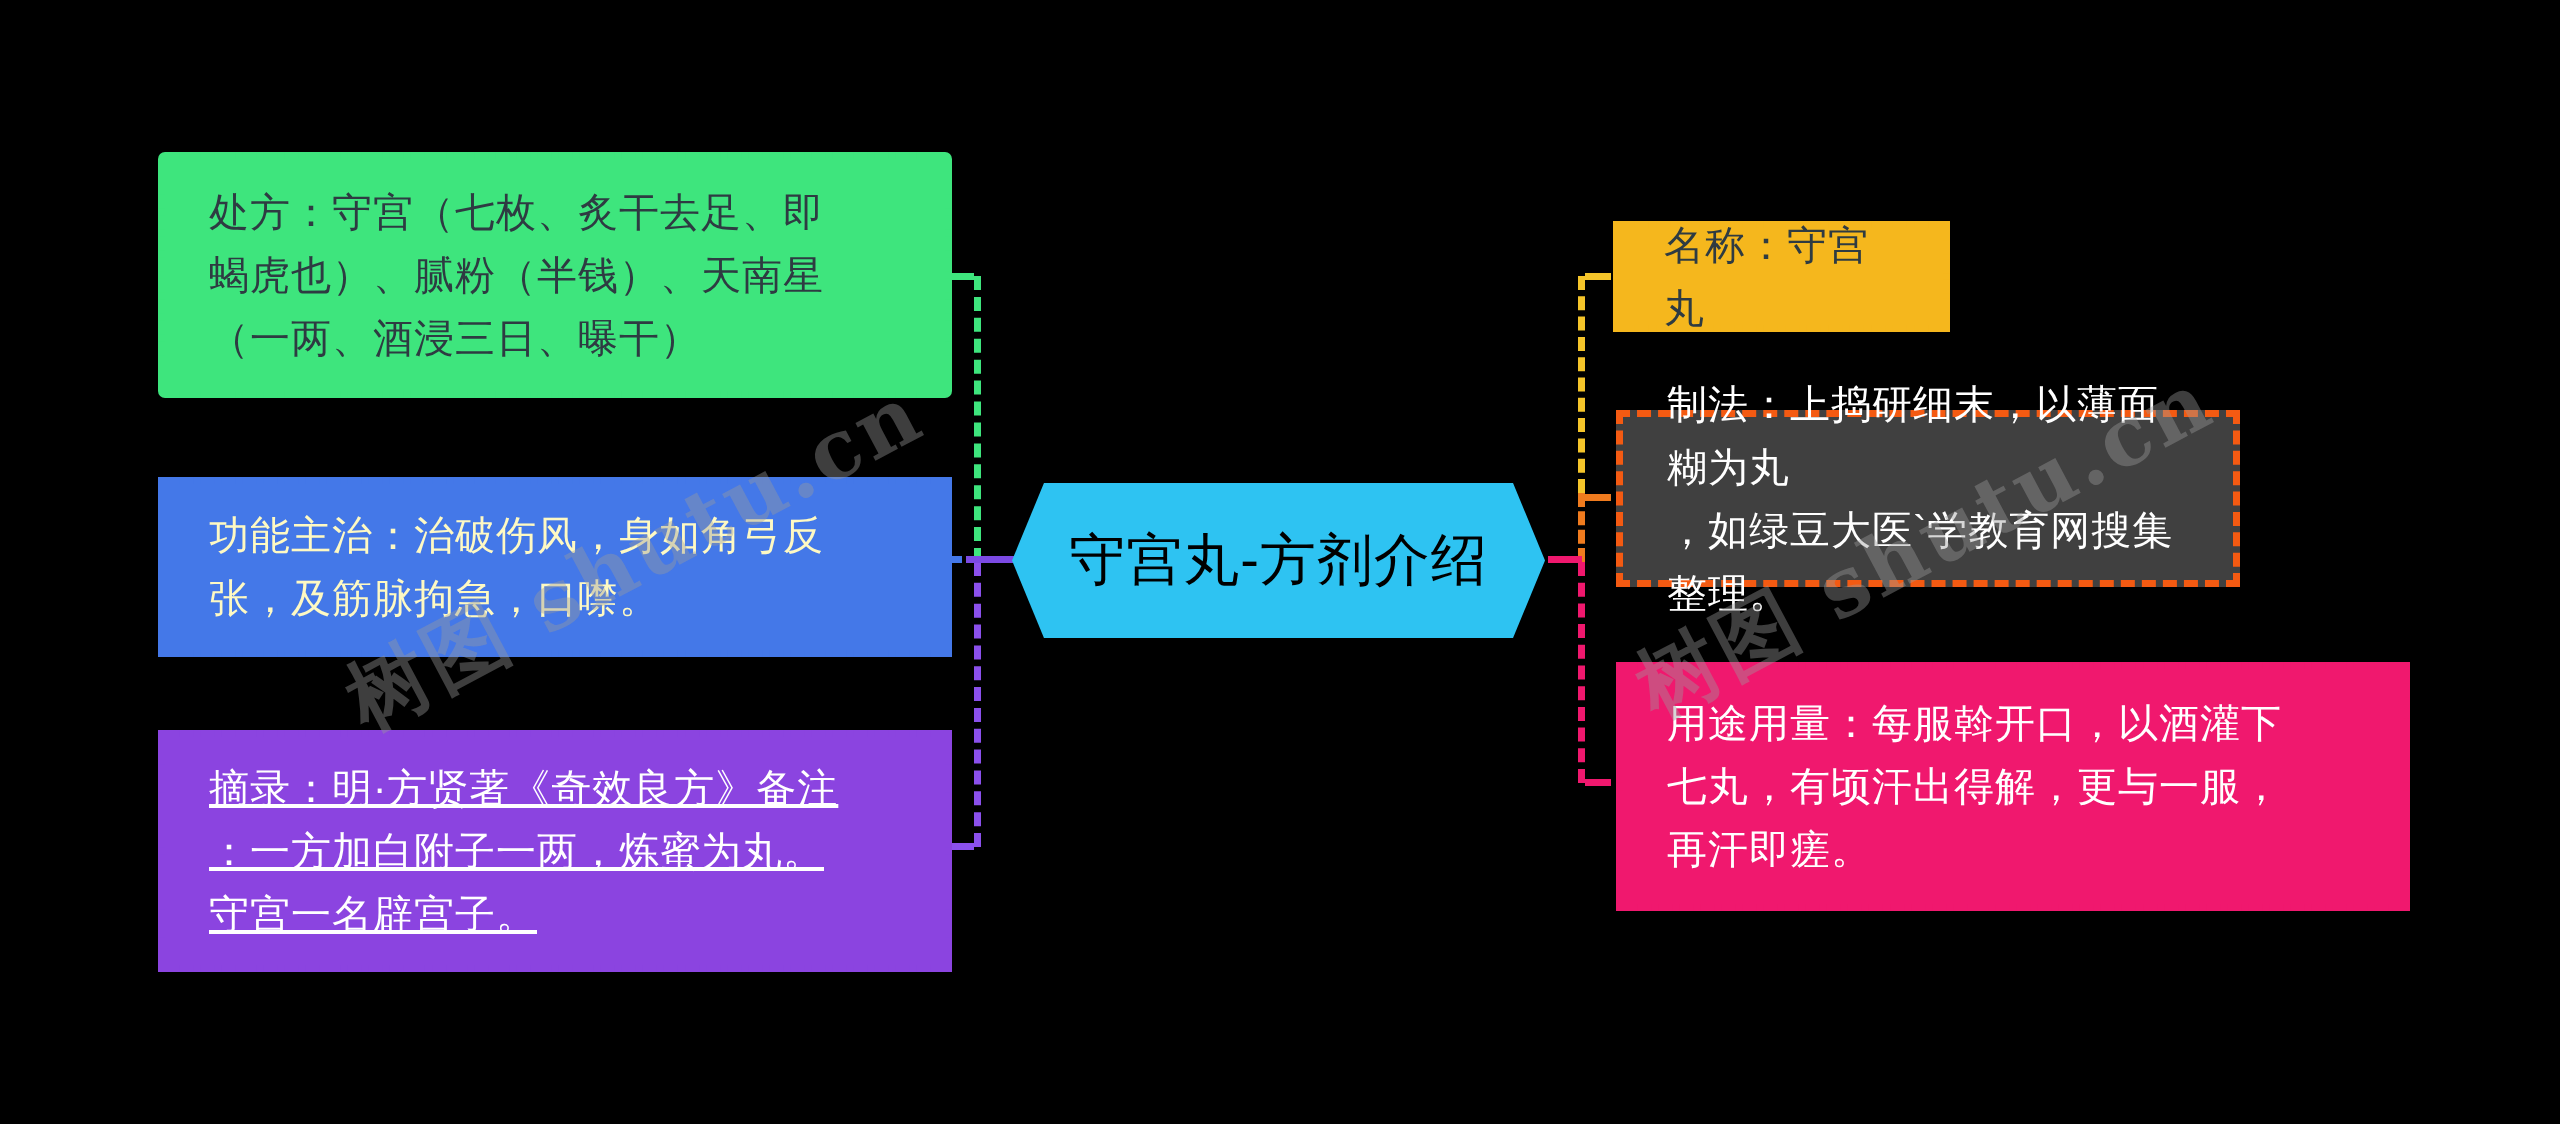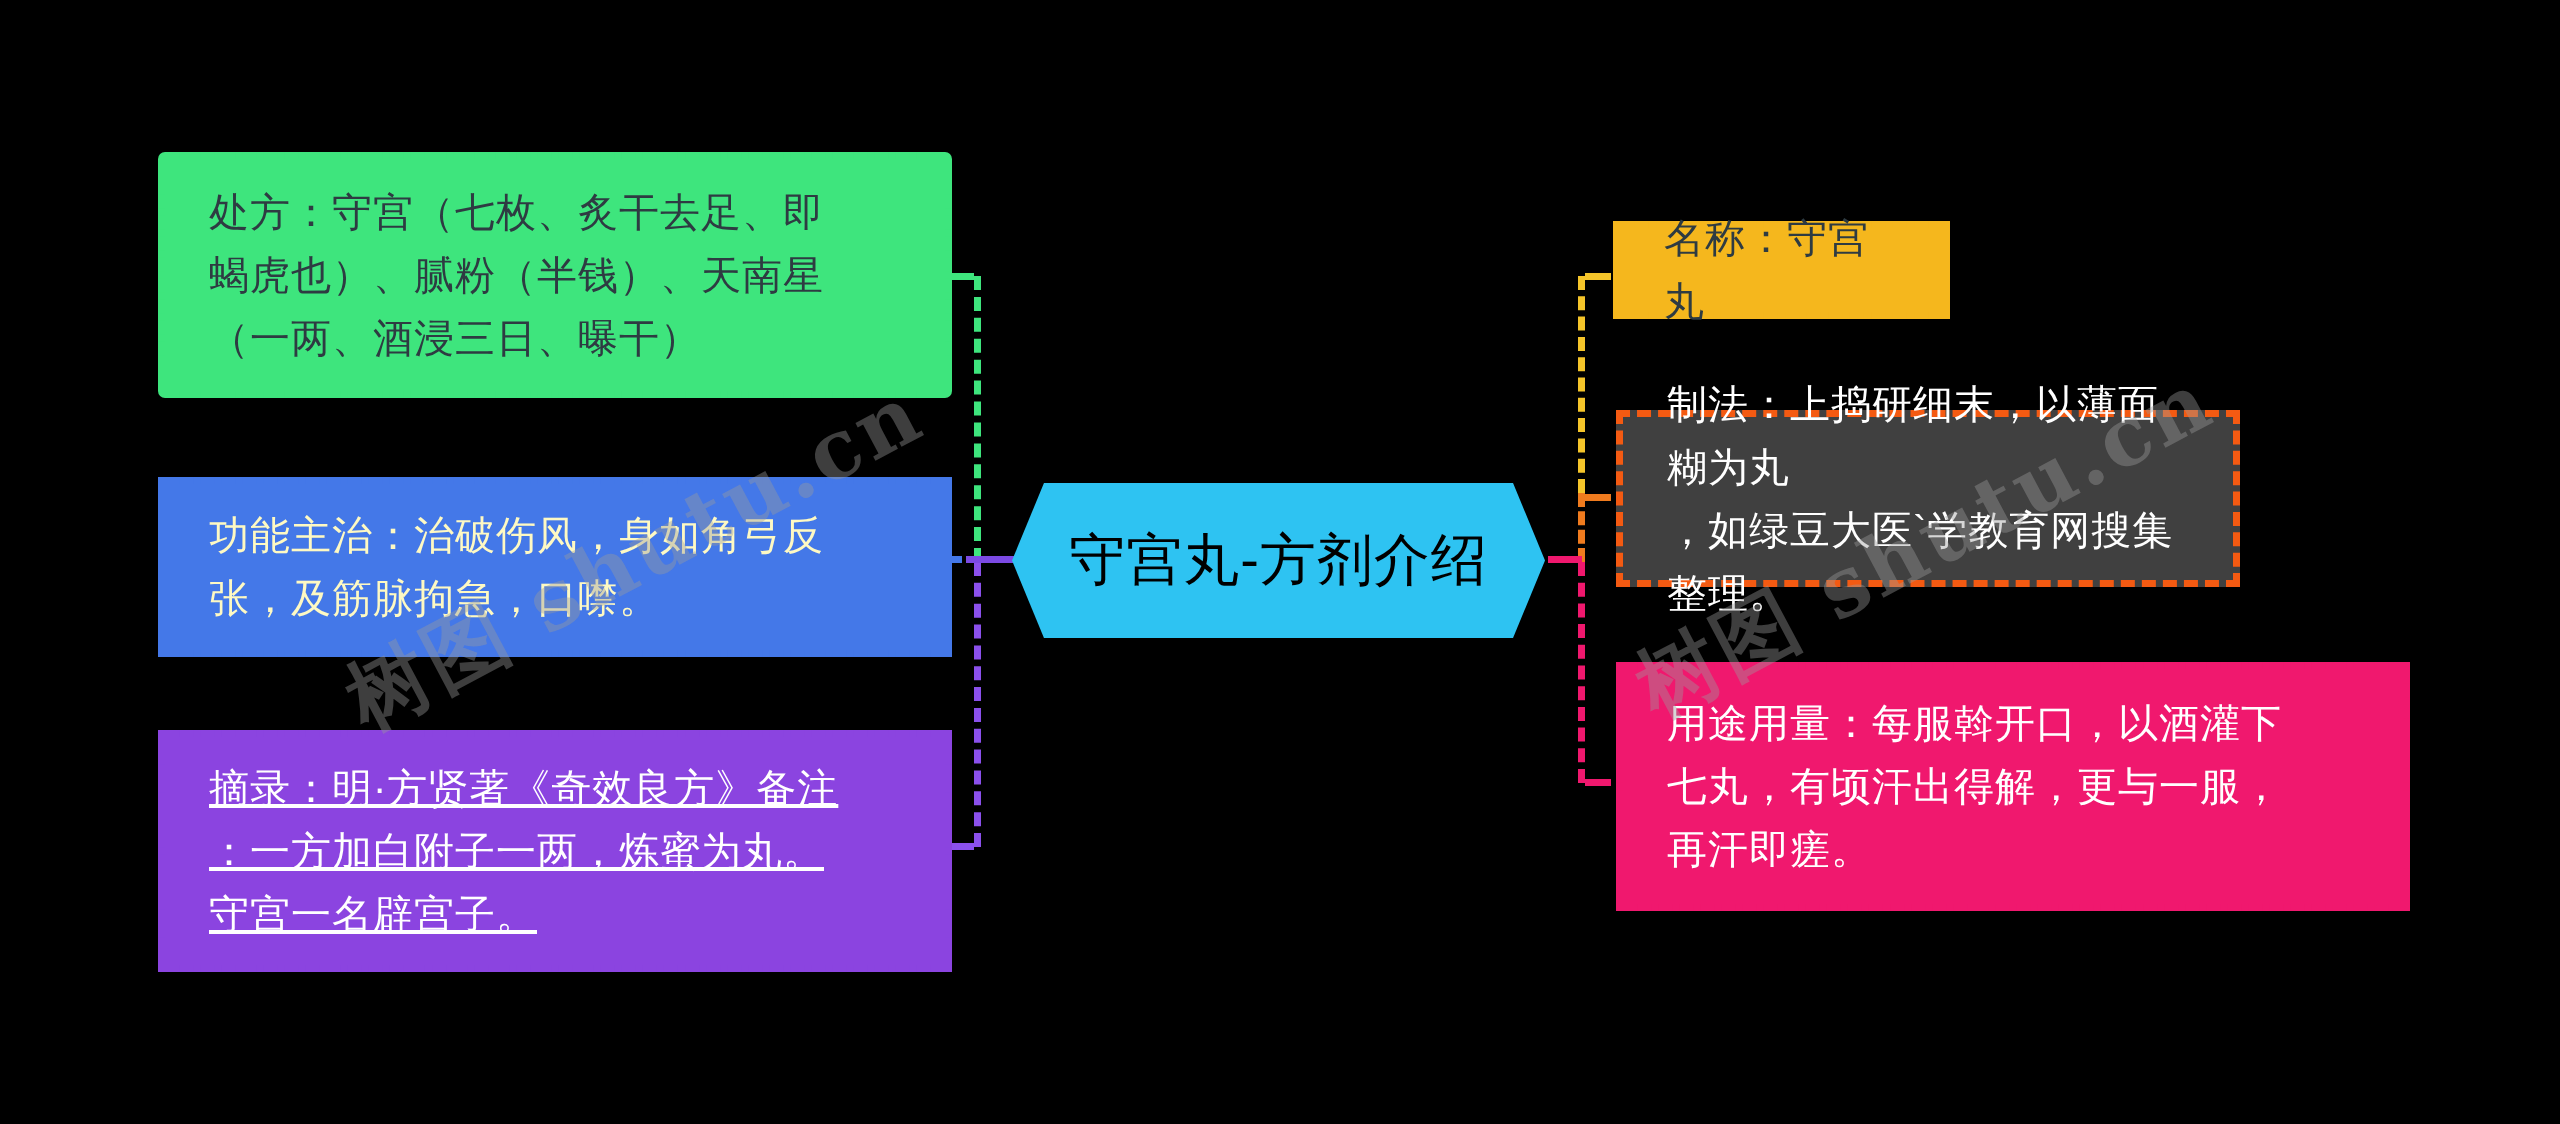--- a/index.html
+++ b/index.html
@@ -12,21 +12,21 @@
     position:absolute;box-sizing:border-box;border:7px dashed;
     background-clip:padding-box;display:flex;align-items:center;
   }
   .node-text{
     width:100%;padding:0 44px;font-size:40px;line-height:63px;
     white-space:pre-line;letter-spacing:1px;font-weight:500;
   }
   .n-green {left:158px; top:152px; width:794px;height:246px;background:#3EE57D;border-color:#3EE57D;color:#2E3B42;border-radius:7px;}
   .n-blue  {left:158px; top:477px; width:794px;height:180px;background:#4478E8;border-color:#4478E8;color:#fef9c3;}
   .n-purple{left:158px; top:730px; width:794px;height:242px;background:#8B44E0;border-color:#8B44E0;color:#fff;text-decoration:underline;}
-  .n-yellow{left:1613px;top:221px; width:337px;height:98px;background:#F5B71D;border-color:#F5B71D;color:#2E3B42;}
+  .n-yellow{left:1613px;top:221px; width:337px;height:111px;background:#F5B71D;border-color:#F5B71D;color:#2E3B42;}
   .n-orange{left:1616px;top:410px; width:624px;height:177px;background:#404040;border-color:#F45A12;color:#fff;}
   .n-pink  {left:1616px;top:662px; width:794px;height:249px;background:#F0186E;border-color:#F0186E;color:#fff;}
   
   .root{
     position:absolute;left:1012px;top:483px;width:533px;height:155px;
     background:#2EC3F2;color:#000000;
     clip-path:polygon(0 50%,6% 0,94% 0,100% 50%,94% 100%,6% 100%);
     display:flex;align-items:center;justify-content:center;
     font-size:56px;font-weight:500;letter-spacing:1px;
   }

